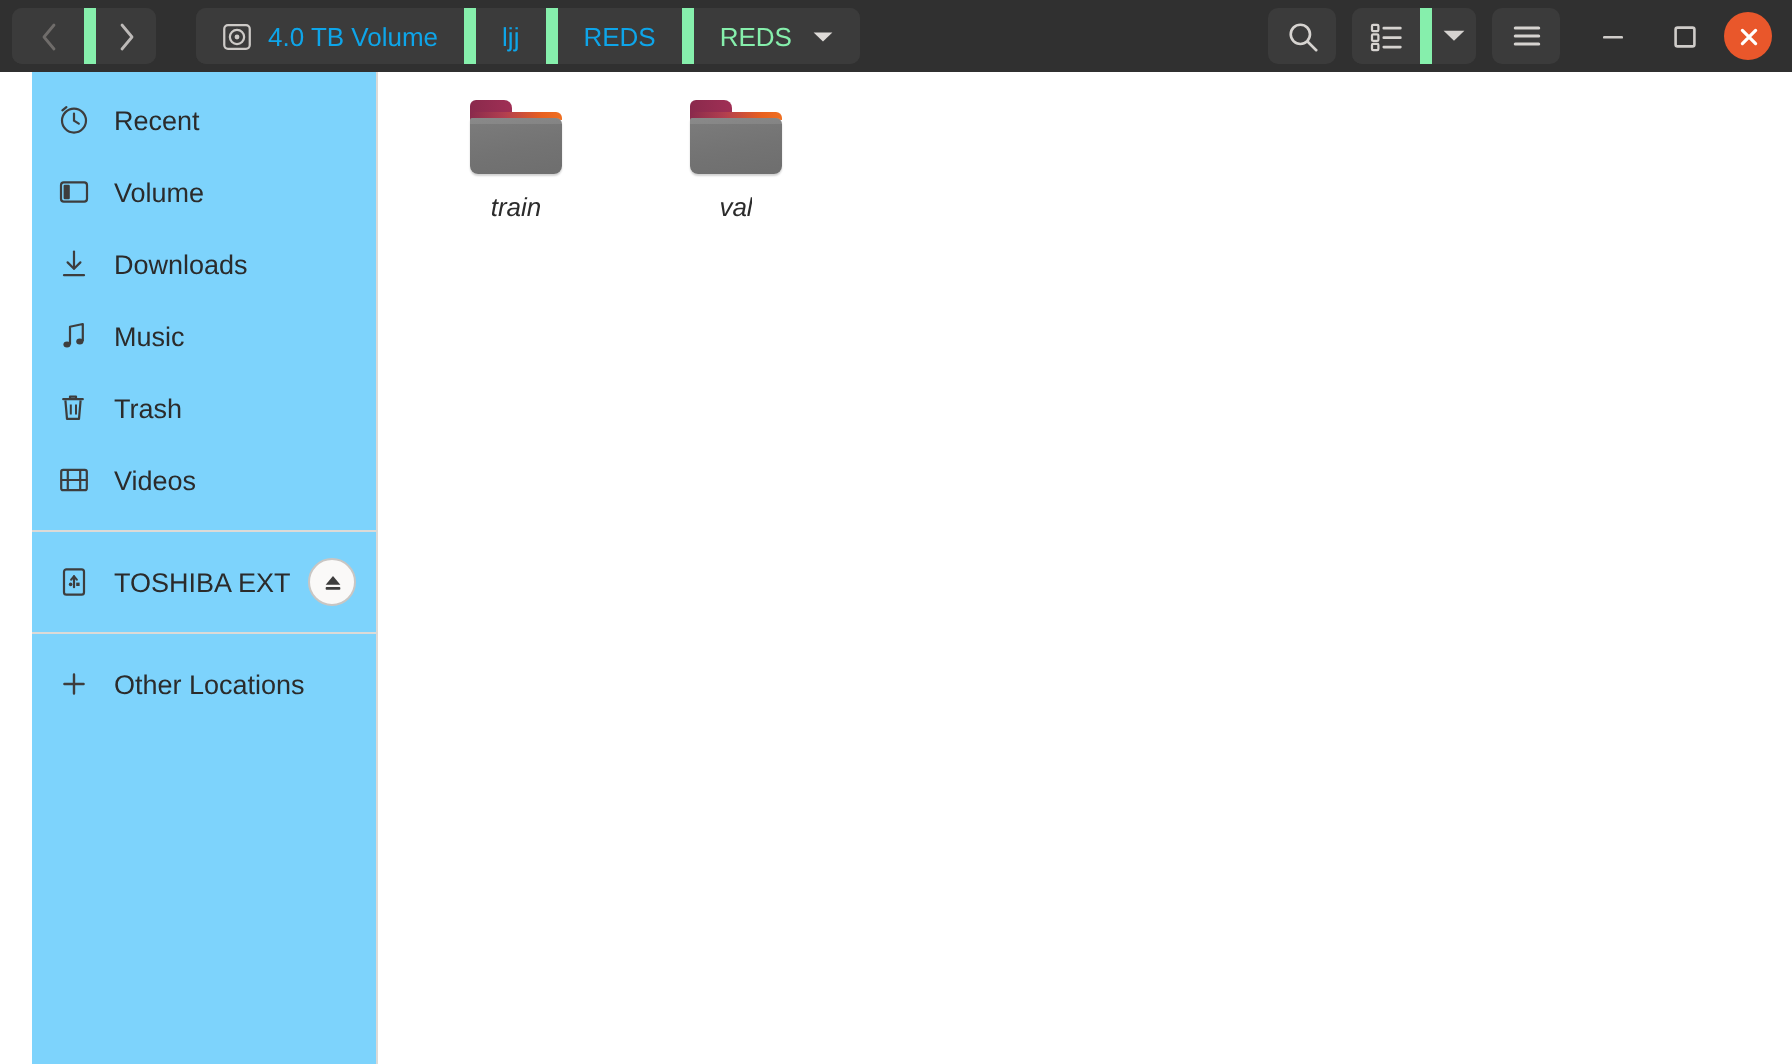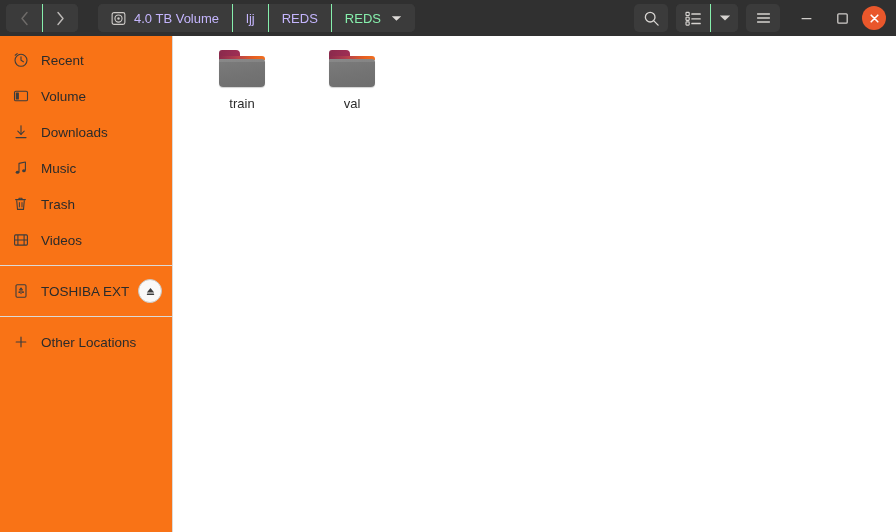--- a/index.html
+++ b/index.html
@@ -18,39 +18,39 @@
     background: #303030;
     display: flex; align-items: center;
     padding: 0 4px;
     box-sizing: border-box;
     position: relative;
   }
   .hb-left { display: flex; align-items: center; gap: 10px; }
   .hb-right { display: flex; align-items: center; margin-left: auto; gap: 0; }
 
   .btn-group { display: flex; background: #3b3b3b; border-radius: 5px; overflow: hidden; }
-  .btn-group > .gbtn + .gbtn { border-left: 1px solid #86efac; }
+  .btn-group > .gbtn + .gbtn { border-left: 6px solid #86efac; }
 
   .gbtn {
     height: 28px;
     display: flex; align-items: center; justify-content: center;
     color: #d6d3d0;
     font-size: 13px;
     padding: 0 13px;
     box-sizing: border-box;
     background: #3b3b3b;
     white-space: nowrap;
     cursor: default;
   }
   .nav-group { margin-left: 2px; }
   .nav-btn { width: 36px; padding: 0; }
   .nav-btn.disabled { color: #6f6c6a; }
 
   .path-group { margin-left: 10px; }
-  .path-btn { color: #c4b5fd; font-size: 13px; }
+  .path-btn { color: #0ea5e9; font-size: 13px; }
   .path-btn.current { color: #86efac; }
   .path-icon { margin-right: 8px; display: flex; align-items: center; }
   .path-drop { display: inline-flex; align-items: center; margin-left: 10px; }
 
   .tool-group { margin-right: 8px; }
   .icon-btn { width: 34px; padding: 0; }
   .caret-btn { width: 28px; padding: 0; }
 
   
   .wc { width: 36px; height: 30px; display:flex; align-items:center; justify-content:center; cursor: default; }
@@ -59,25 +59,25 @@
     background: #e9572b;
     display: flex; align-items: center; justify-content: center;
     margin-left: 2px; margin-right: 6px;
   }
 
   
   .body { flex: 1; display: flex; min-height: 0; }
 
   .sidebar {
     width: 173px; min-width: 173px;
-    background: #f97316;
+    background: #7dd3fc;
     border-right: 1px solid #dcdad7;
     box-sizing: border-box;
     padding-top: 6px;
-    display: flex; flex-direction: column;
+    display: flex; flex-direction: column; margin-left: 16px;
   }
   .side-item {
     height: 36px;
     display: flex; align-items: center;
     padding: 0 10px 0 12px;
     color: #2b2b2b;
     font-size: 13.5px;
     box-sizing: border-box;
     cursor: default;
   }
@@ -111,21 +111,21 @@
     padding: 6px 2px 4px 2px;
     box-sizing: border-box;
     cursor: default;
   }
   .file-label {
     margin-top: 6px;
     font-size: 13px;
     color: #2b2b2b;
     max-width: 104px;
     text-align: center;
-    white-space: nowrap; overflow: hidden; text-overflow: ellipsis;
+    white-space: nowrap; overflow: hidden; text-overflow: ellipsis; font-style: italic;
   }
 
   
   .folder { width: 48px; height: 42px; position: relative; }
   .folder .tab {
     position: absolute; left: 1px; top: 2px;
     width: 21px; height: 9px;
     background: linear-gradient(90deg, #8a2a4c 0%, #a02f55 100%);
     border-radius: 3px 4px 0 0;
   }

